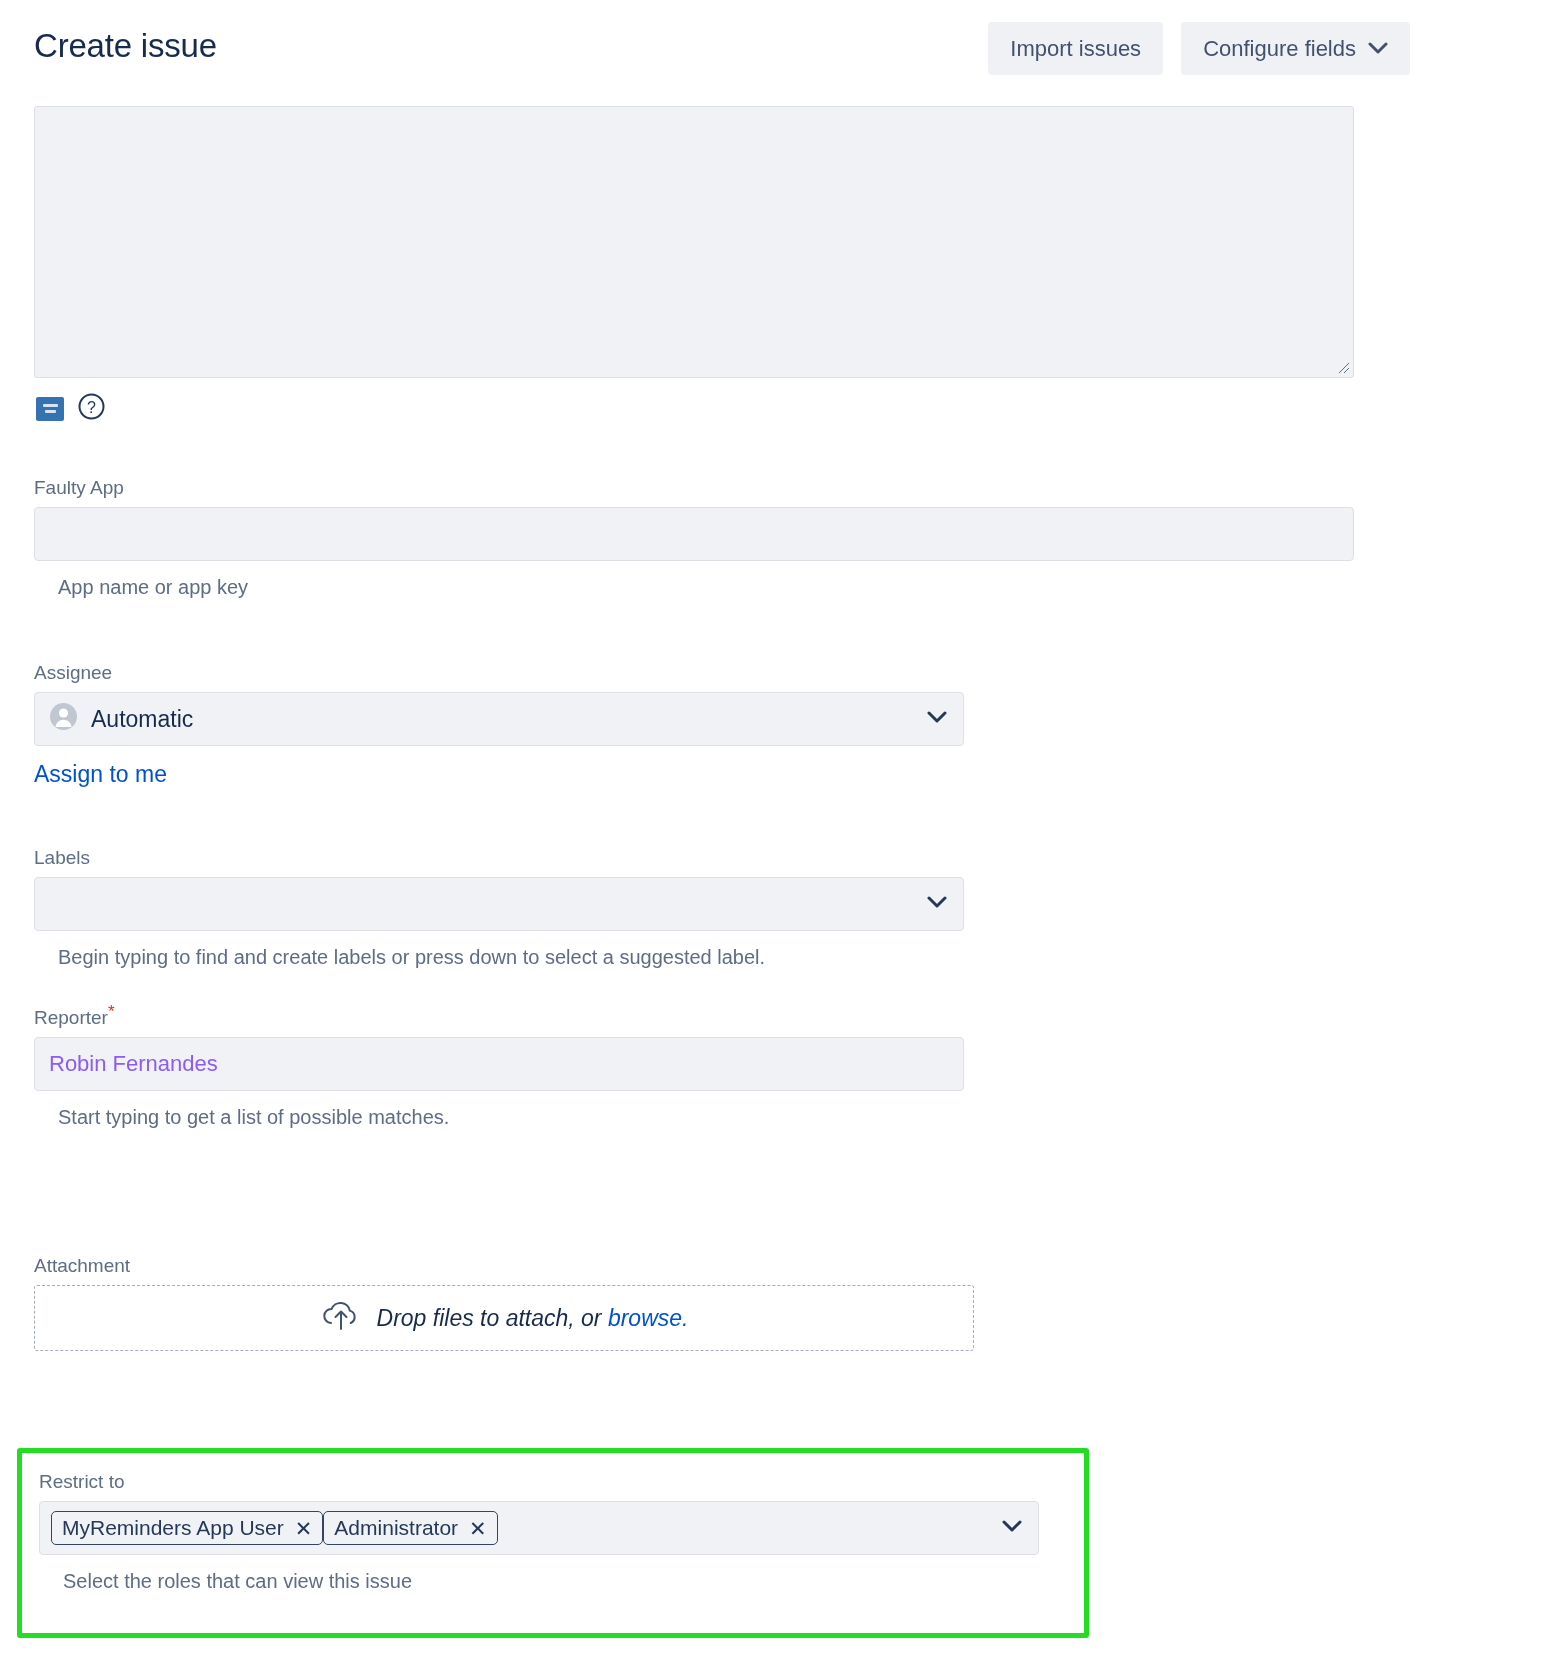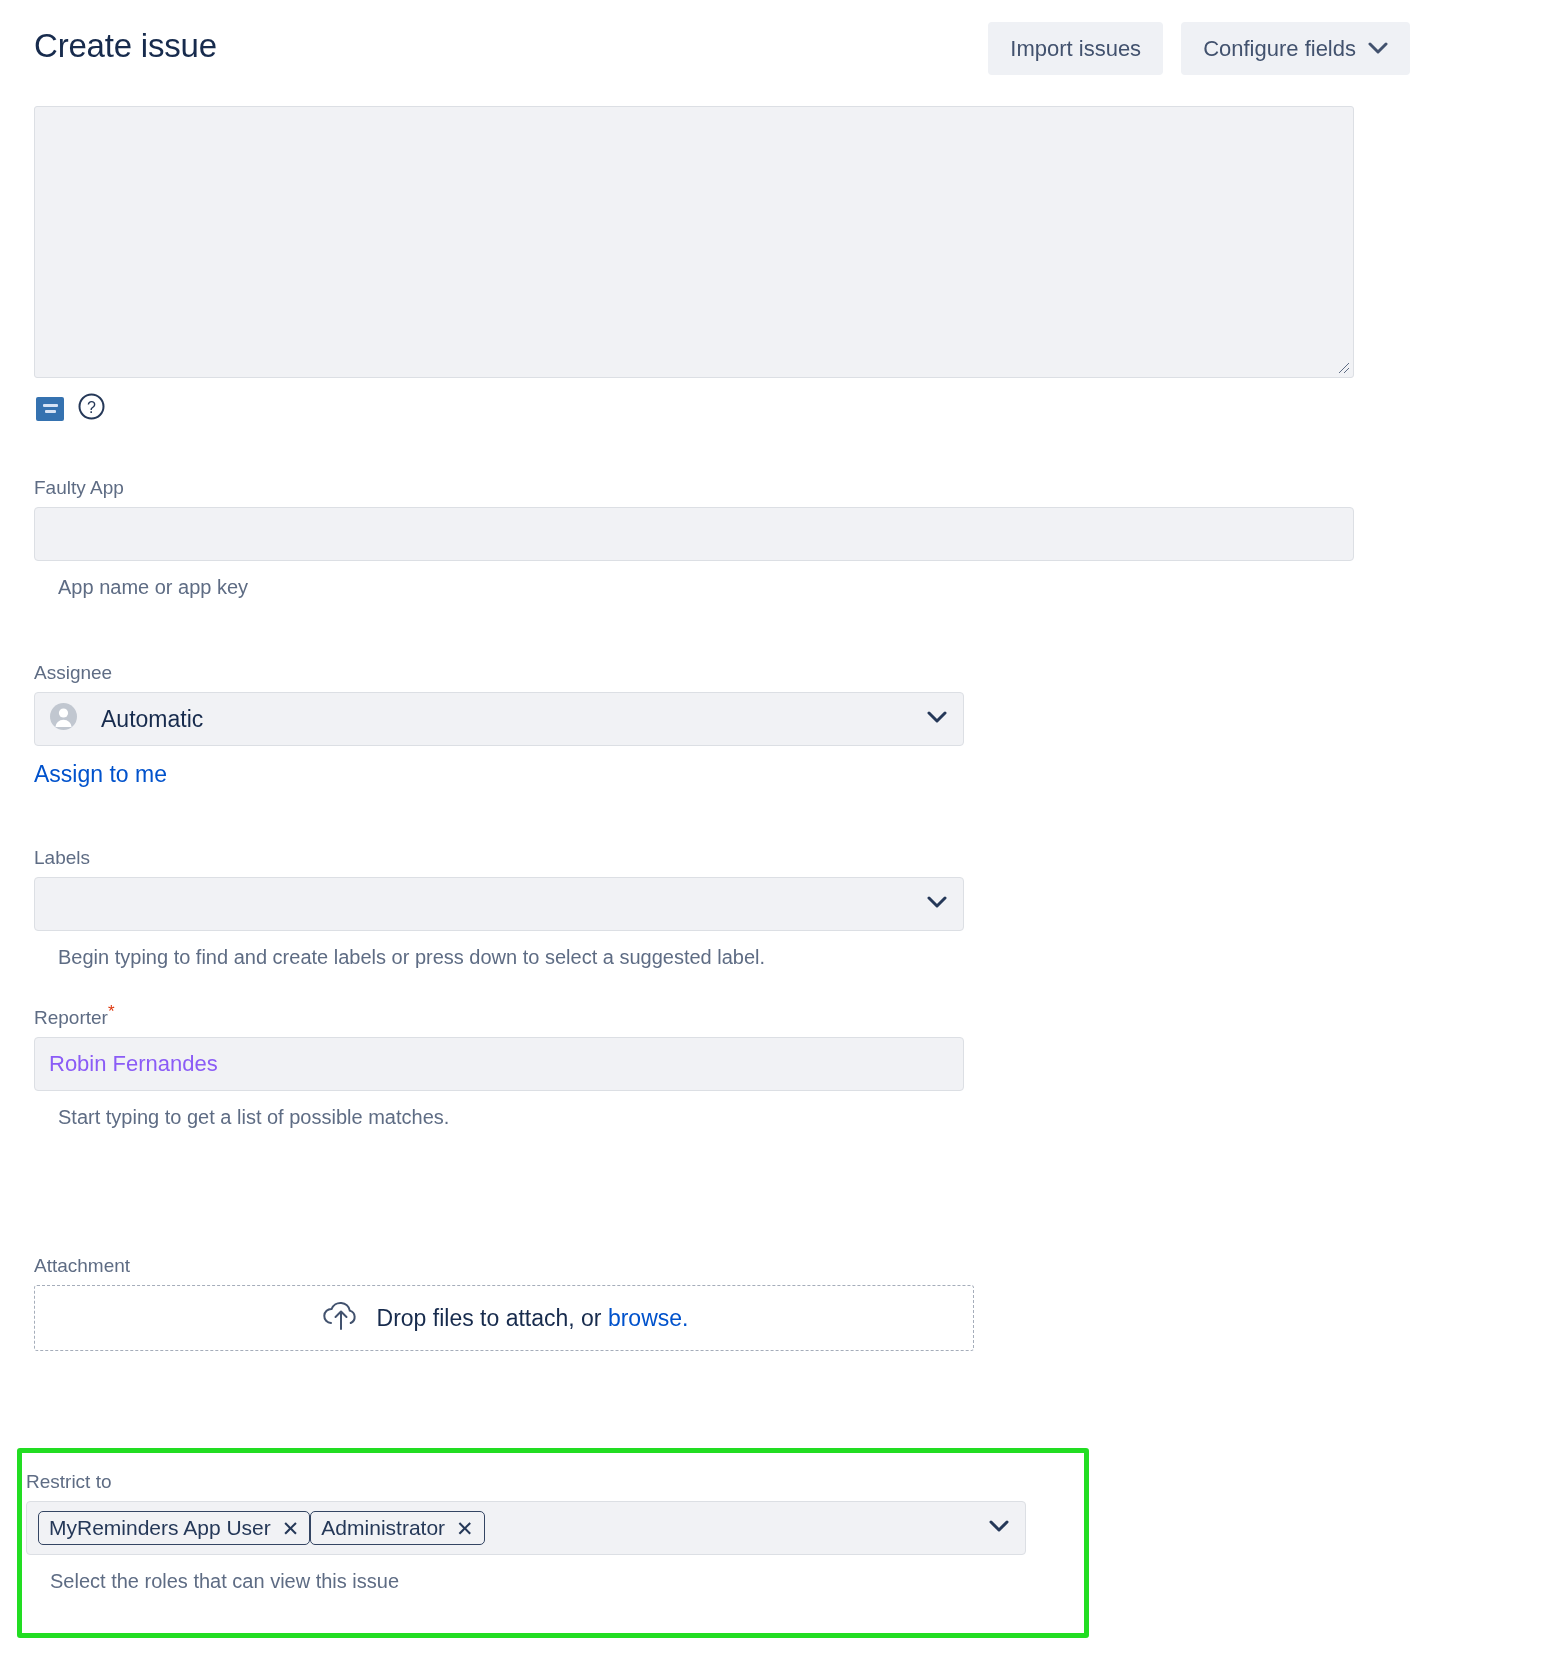--- a/index.html
+++ b/index.html
@@ -161,21 +161,21 @@
     display: flex;
     align-items: center;
     padding: 0 14px;
     cursor: pointer;
   }
   .select-value {
     font-size: 23px;
     color: #172B4D;
     display: flex;
     align-items: center;
-    gap: 23px;
+    gap: 13px;
   }
   .select-caret {
     position: absolute;
     right: 16px;
     top: 50%;
     transform: translateY(-50%);
   }
   .link {
     color: #0052CC;
     font-size: 23px;
@@ -190,34 +190,35 @@
     border-radius: 3px;
     height: 66px;
     display: flex;
     align-items: center;
     justify-content: center;
     gap: 15px;
     font-size: 23px;
     color: #172B4D;
     background: #FFFFFF;
     cursor: pointer;
+    font-style: italic;
   }
 
   
   .highlight-box {
     position: absolute;
     left: 17px;
     top: 1352px;
     width: 1072px;
     height: 190px;
     border: 5px solid #22DD22;
     border-radius: 3px;
     background: #ffffff;
   }
-  .restrict-inner { position: absolute; left: 4px; top: 17px; width: 1000px; }
+  .restrict-inner { position: absolute; left: 17px; top: 17px; width: 1000px; }
 
   .chips-box {
     position: relative;
     background: #F1F2F5;
     border: 1px solid #DCDFE4;
     border-radius: 4px;
     height: 54px;
     display: flex;
     align-items: center;
     padding: 0 11px;

